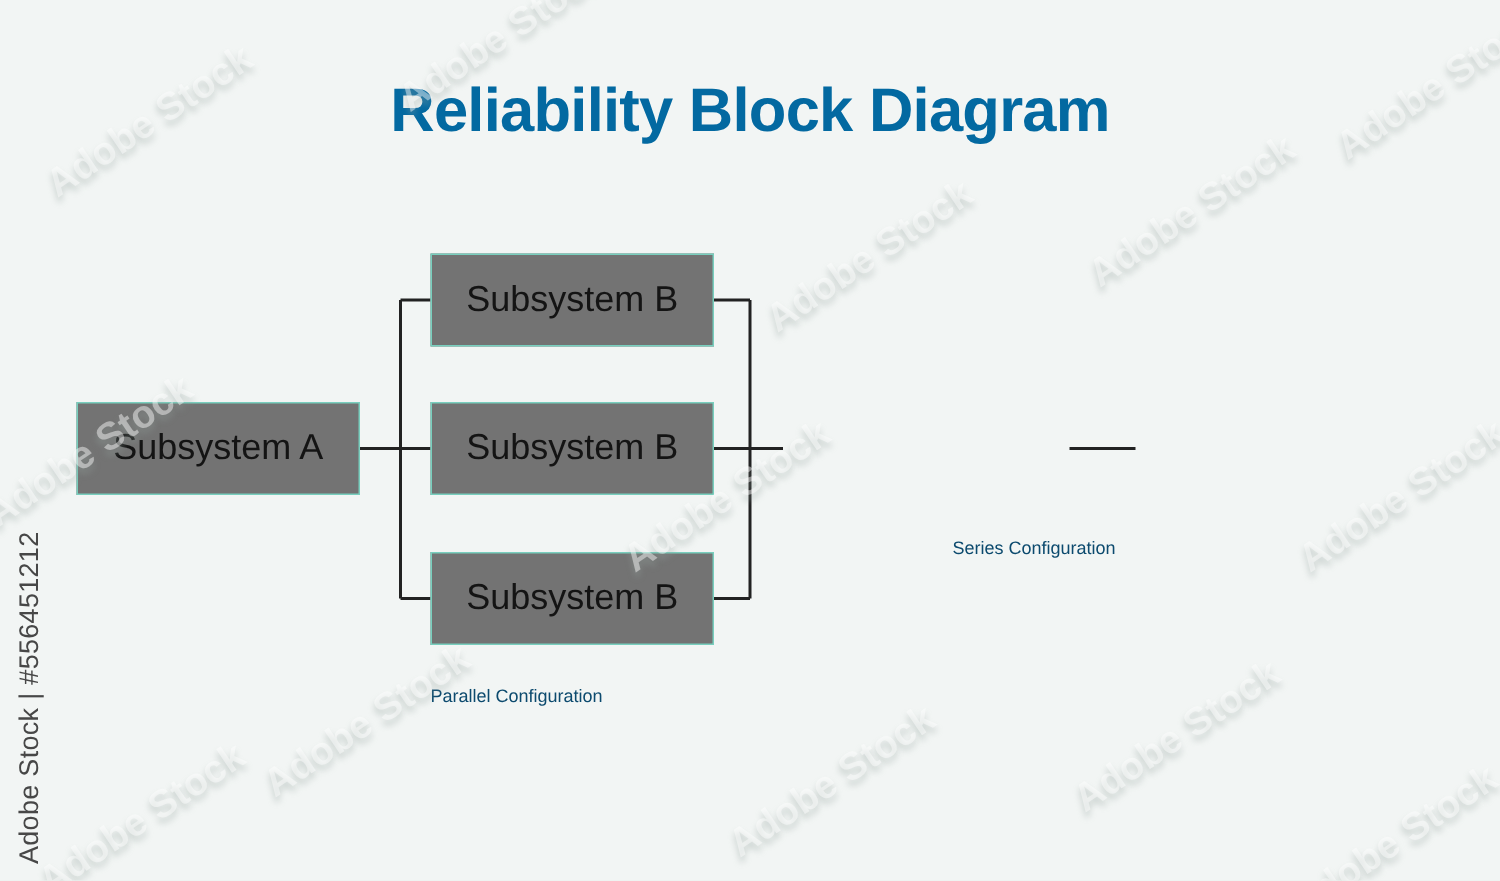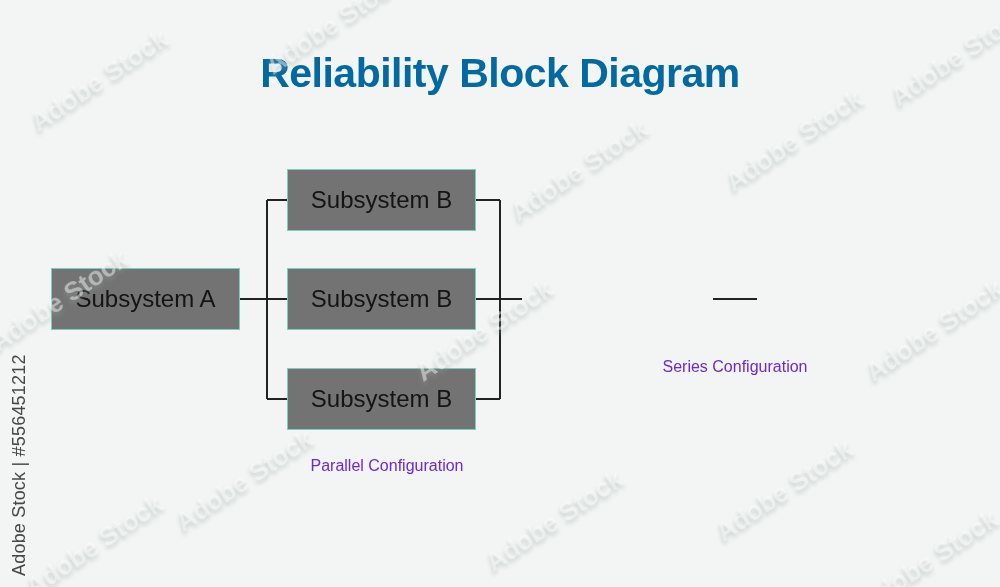--- a/index.html
+++ b/index.html
@@ -60,23 +60,22 @@
   .blk-b1 { left: 287px; top: 169px; }
   .blk-b2 { left: 287px; top: 268px; }
   .blk-b3 { left: 287px; top: 368px; }
   .blk-c  { left: 522px; top: 268px; width: 191px; }
   .blk-d  { left: 757px; top: 268px; width: 193px; }
 
   
   .config-label {
     position: absolute;
     width: 200px;
-    text-align: center;
-    font-size: 16px;
-    color: #6d28d9;
+    font-size: 12px;
+    color: #0c4a6e;
     z-index: 4;
   }
   .parallel-label { left: 287px; top: 457px; }
   .series-label   { left: 635px; top: 358px; }
 
   
   .wm-layer {
     position: absolute;
     inset: 0;
     z-index: 10;

